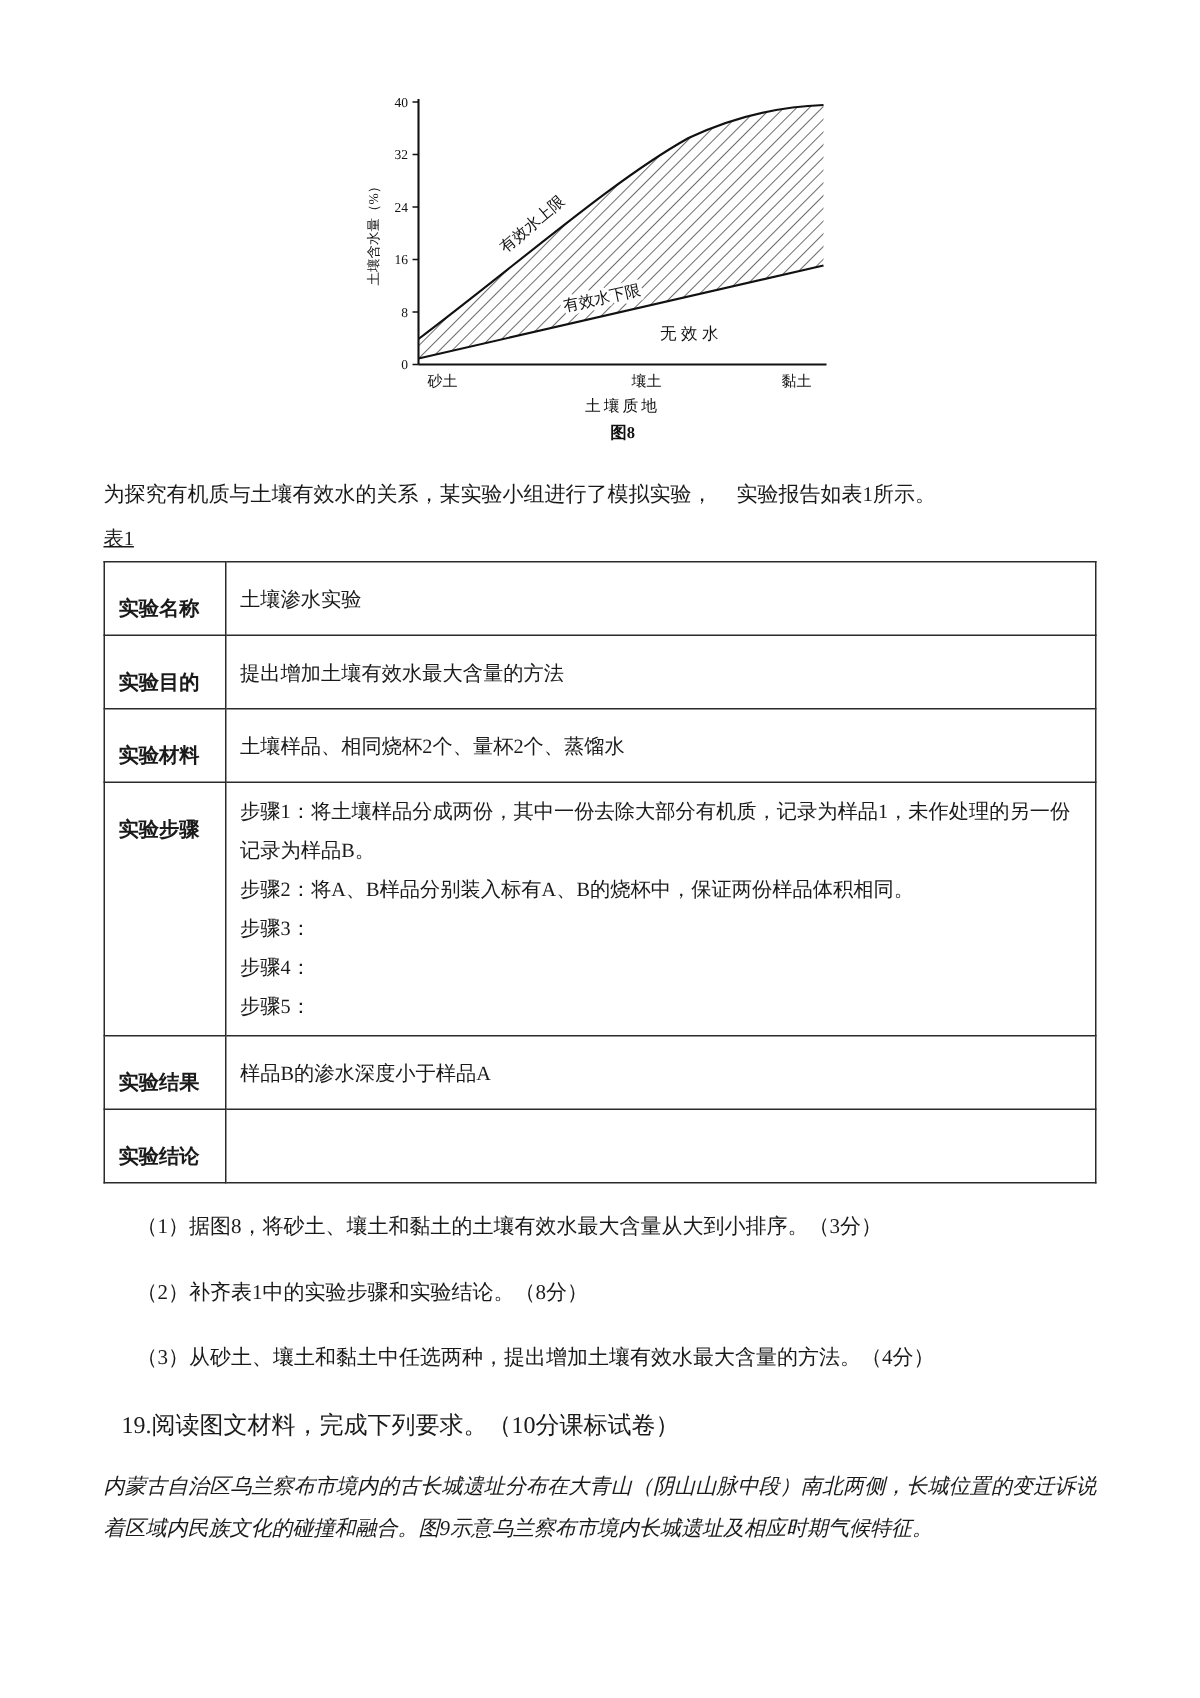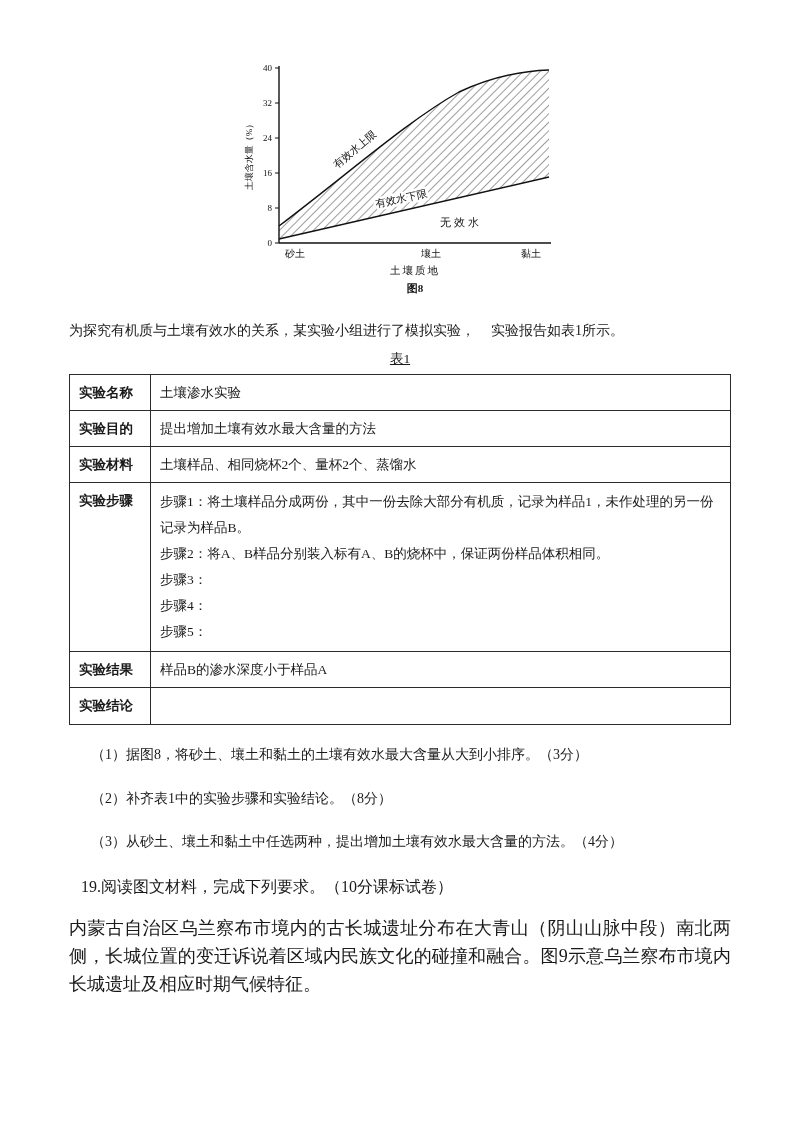--- a/index.html
+++ b/index.html
@@ -31,64 +31,65 @@
     stroke-width: 5px;
     stroke-linejoin: round;
   }
   .intro {
     margin: 0 0 6px 0;
     font-size: 14px;
     line-height: 26px;
   }
   .intro .b { font-weight: normal; margin-left: 16px; }
   .table-title {
-    text-align: center;
+    text-align: left;
     font-size: 13.5px;
     margin: 4px 0 6px 0;
     text-decoration: underline;
   }
   table.report {
     border-collapse: collapse;
     width: 662px;
     font-size: 13.5px;
   }
   table.report td {
     border: 1px solid #2b2b2b;
     vertical-align: middle;
     padding: 6px 9px;
     line-height: 23px;
   }
   table.report td.lbl {
     width: 62px;
     font-weight: bold;
     white-space: nowrap;
     vertical-align: top;
-    padding-top: 6px;
+    padding-top: 19px;
   }
   table.report tr.steps-row td { vertical-align: top; }
   .step-line { line-height: 26px; }
   .step-line .step-prefix { font-weight: normal; }
   td.empty-cell { height: 24px; }
   .questions { margin-top: 8px; }
   .question {
     margin: 16px;
     font-size: 14px;
     line-height: 27.5px;
     padding-left: 6px;
   }
   .q19 {
     margin: 12px;
     font-size: 16px;
     line-height: 30px;
   }
   .para {
     margin: 2px 0 0 0;
-    font-size: 18px;
+    font-size: 14px;
     line-height: 28px;
     text-align: justify;
+    font-style: italic;
   }
 </style>
 </head>
 <body>
 
 <div class="page">
 
   <div class="figure-wrap">
     <svg width="322" height="246" viewBox="0 0 322 246">
       <defs>

